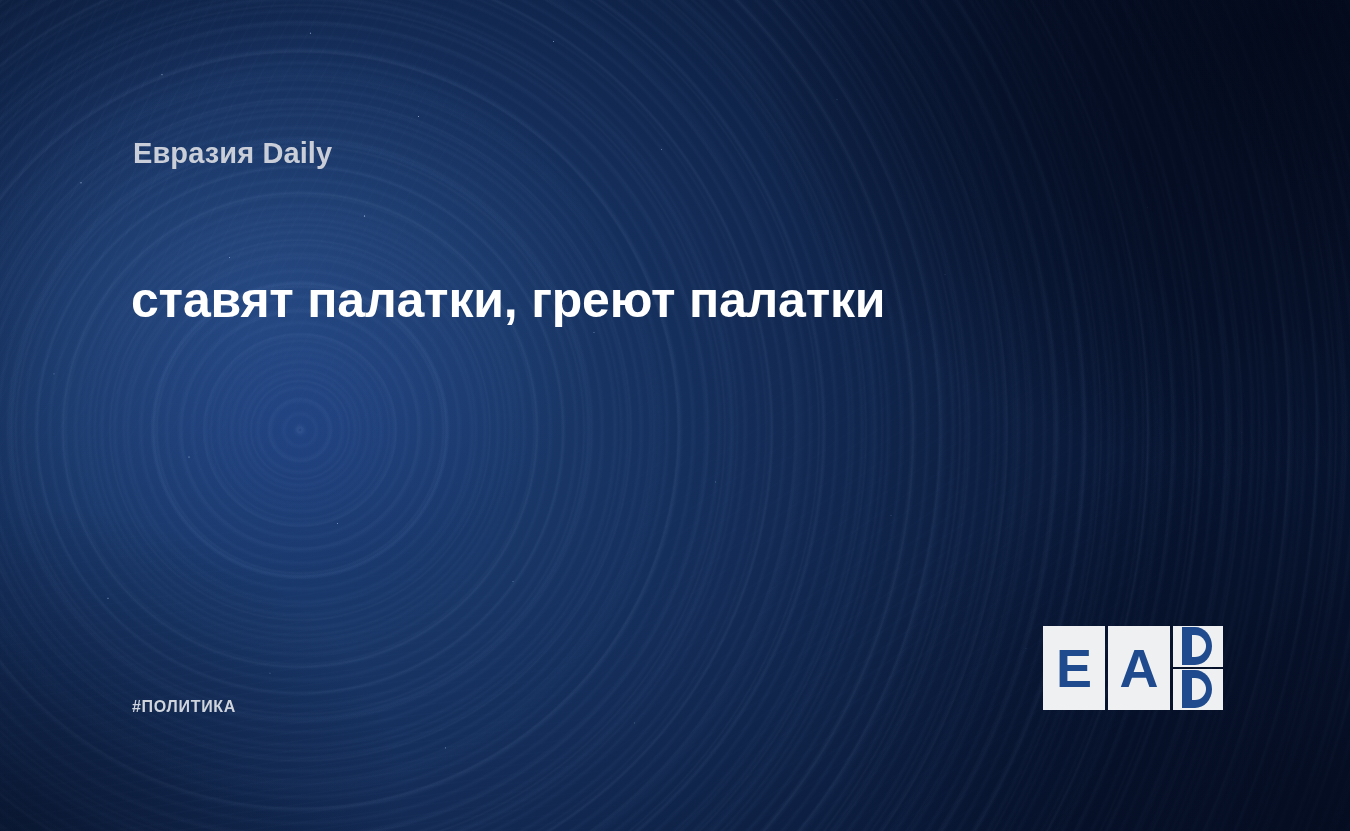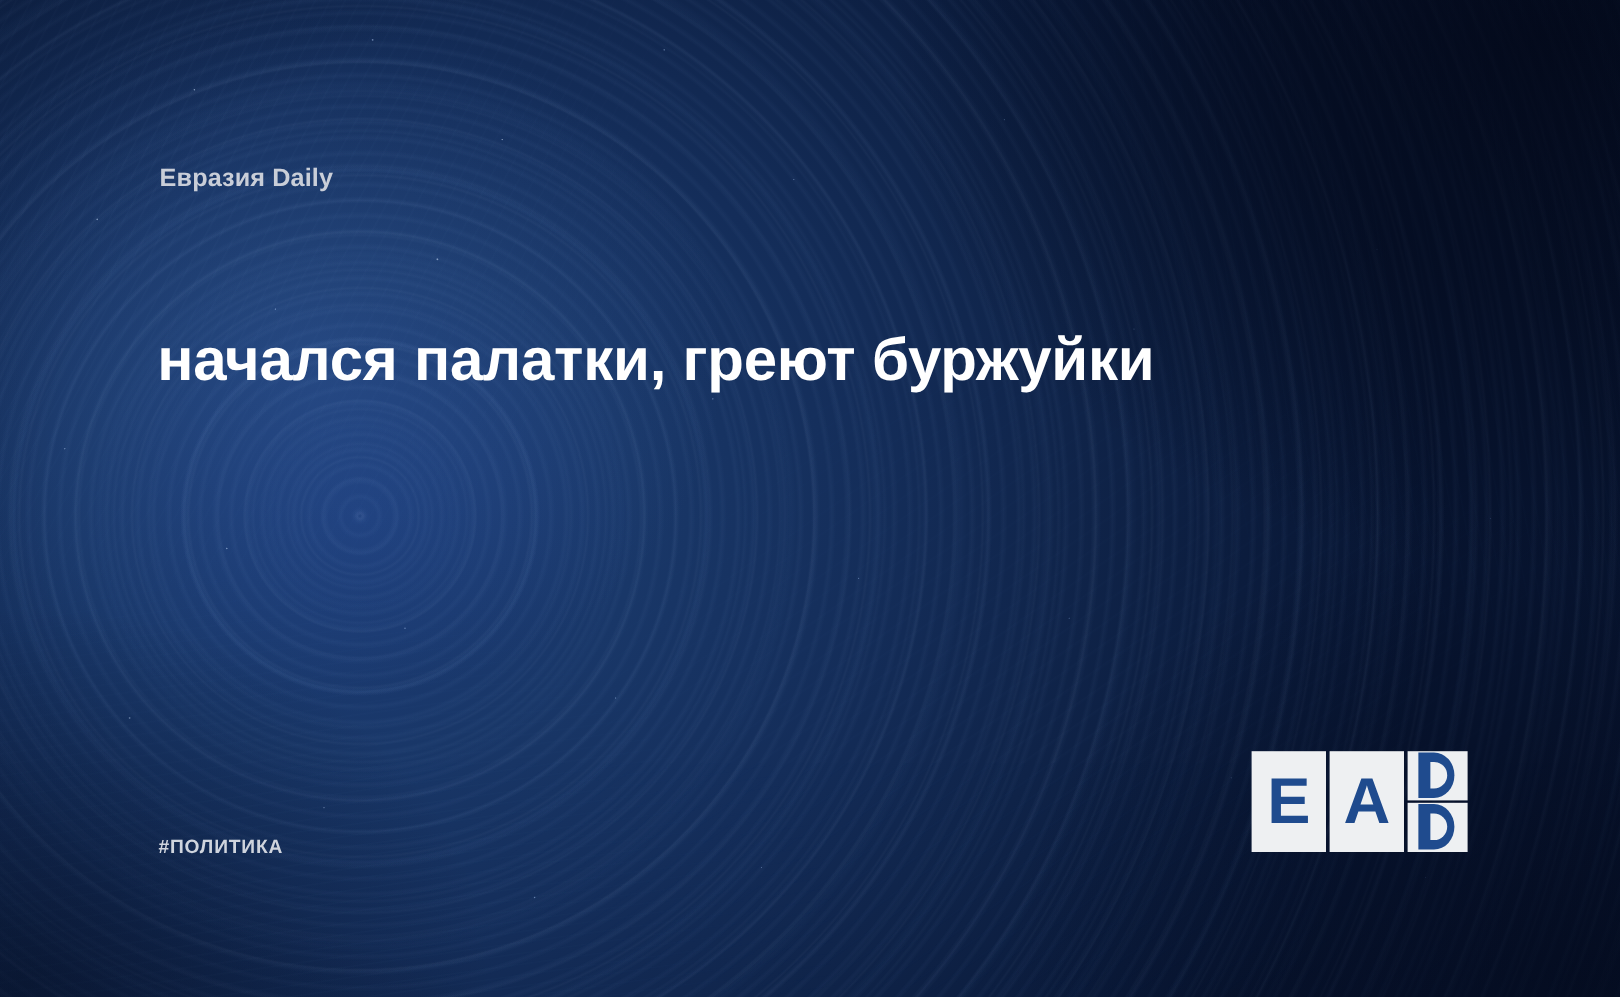--- a/index.html
+++ b/index.html
@@ -143,21 +143,21 @@
 
   
   #content {
     position: absolute;
     inset: 0;
   }
   #site-logo {
     position: absolute;
     left: 133px;
     top: 137px;
-    font-size: 21px;
+    font-size: 29px;
     font-weight: bold;
     color: #c9ced8;
     letter-spacing: .1px;
     white-space: nowrap;
   }
   #headline {
     position: absolute;
     left: 131px;
     top: 264px;
     width: 1090px;
@@ -231,21 +231,21 @@
   <div class="bg-layer" id="bg-motion-d"></div>
   <div class="bg-layer" id="bg-streaks"></div>
   <div class="bg-layer" id="bg-corner-shade"></div>
   <div class="bg-layer" id="bg-vignette"></div>
 
   <div id="content">
 
     <div id="site-logo">Евразия Daily</div>
 
     <h1 id="headline">
-      <span class="hl-line">начался палатки, греют буржуйки</span>
+      <span class="hl-line">ставят палатки, греют палатки</span>
     </h1>
 
     <div id="category-tag">#ПОЛИТИКА</div>
 
     <div id="ea-logo">
 
       <div class="ea-tile" id="ea-tile-e">
         <span class="ea-glyph">E</span>
       </div>
 

